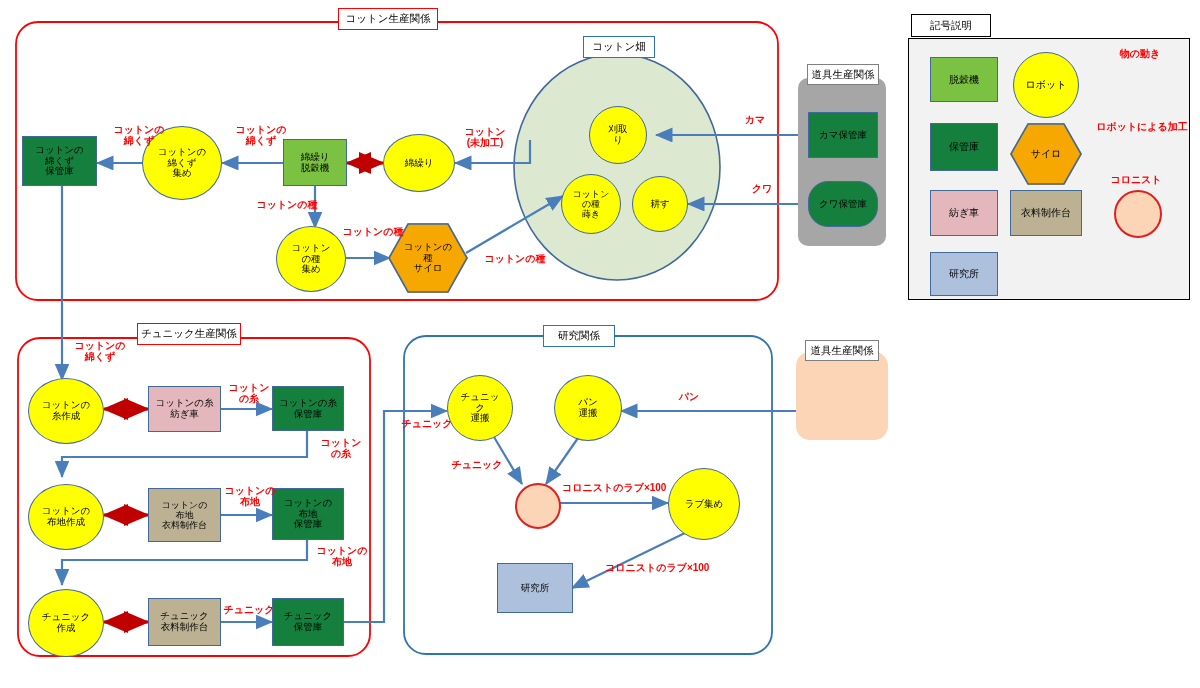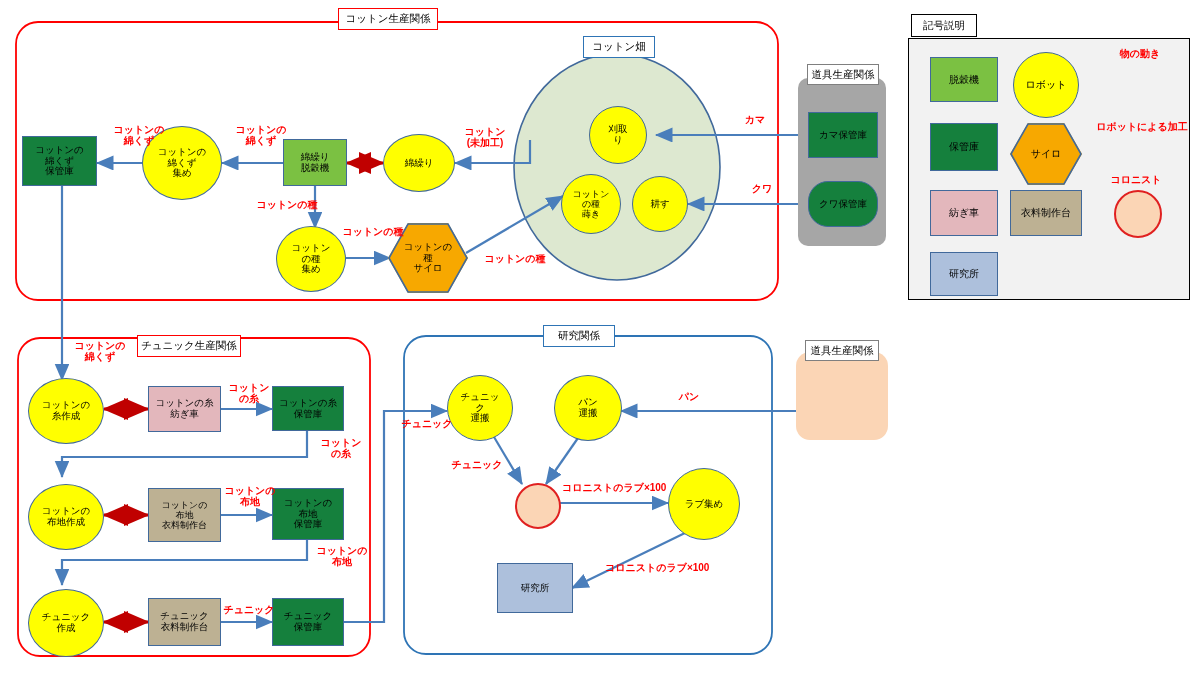--- a/index.html
+++ b/index.html
@@ -126,21 +126,21 @@
     </div>
 
   <div class="seclabel sl-blue" style="left:583px;top:36px;width:72px;height:22px;">
       <span>コットン畑</span>
     </div>
 
   <div class="seclabel sl-gray" style="left:807px;top:64px;width:72px;height:21px;">
       <span>道具生産関係</span>
     </div>
 
-  <div class="seclabel sl-red" style="left:137px;top:335px;width:104px;height:22px;">
+  <div class="seclabel sl-red" style="left:137px;top:323px;width:104px;height:22px;">
       <span>チュニック生産関係</span>
     </div>
 
   <div class="seclabel sl-blue" style="left:543px;top:325px;width:72px;height:22px;">
       <span>研究関係</span>
     </div>
 
   <div class="seclabel sl-gray" style="left:805px;top:340px;width:74px;height:21px;">
       <span>道具生産関係</span>
     </div>
@@ -263,21 +263,21 @@
     </div>
 
 
   <div class="rtxt" style="left:396px;top:418px;width:62px;"><span>チュニック</span></div>
   <div class="rtxt" style="left:446px;top:459px;width:62px;"><span>チュニック</span></div>
   <div class="rtxt" style="left:672px;top:391px;width:34px;"><span>パン</span></div>
   <div class="rtxt" style="left:562px;top:482px;width:122px;text-align:left;"><span>コロニストのラブ×100</span></div>
   <div class="rtxt" style="left:605px;top:562px;width:130px;text-align:left;"><span>コロニストのラブ×100</span></div>
 
   <div class="legendbox" style="left:908px;top:38px;width:282px;height:262px;"></div>
-  <div class="seclabel" style="left:911px;top:14px;width:66px;height:23px;border:1.4px solid #000;">
+  <div class="seclabel" style="left:911px;top:14px;width:80px;height:23px;border:1.4px solid #000;">
       <span>記号説明</span>
     </div>
 
   <div class="lgitem rect thresh" style="left:930px;top:57px;width:68px;height:45px;">
       <span>脱穀機</span>
     </div>
   <div class="lgitem rect store" style="left:930px;top:123px;width:68px;height:48px;">
       <span>保管庫</span>
     </div>
   <div class="lgitem rect spin" style="left:930px;top:190px;width:68px;height:46px;">

